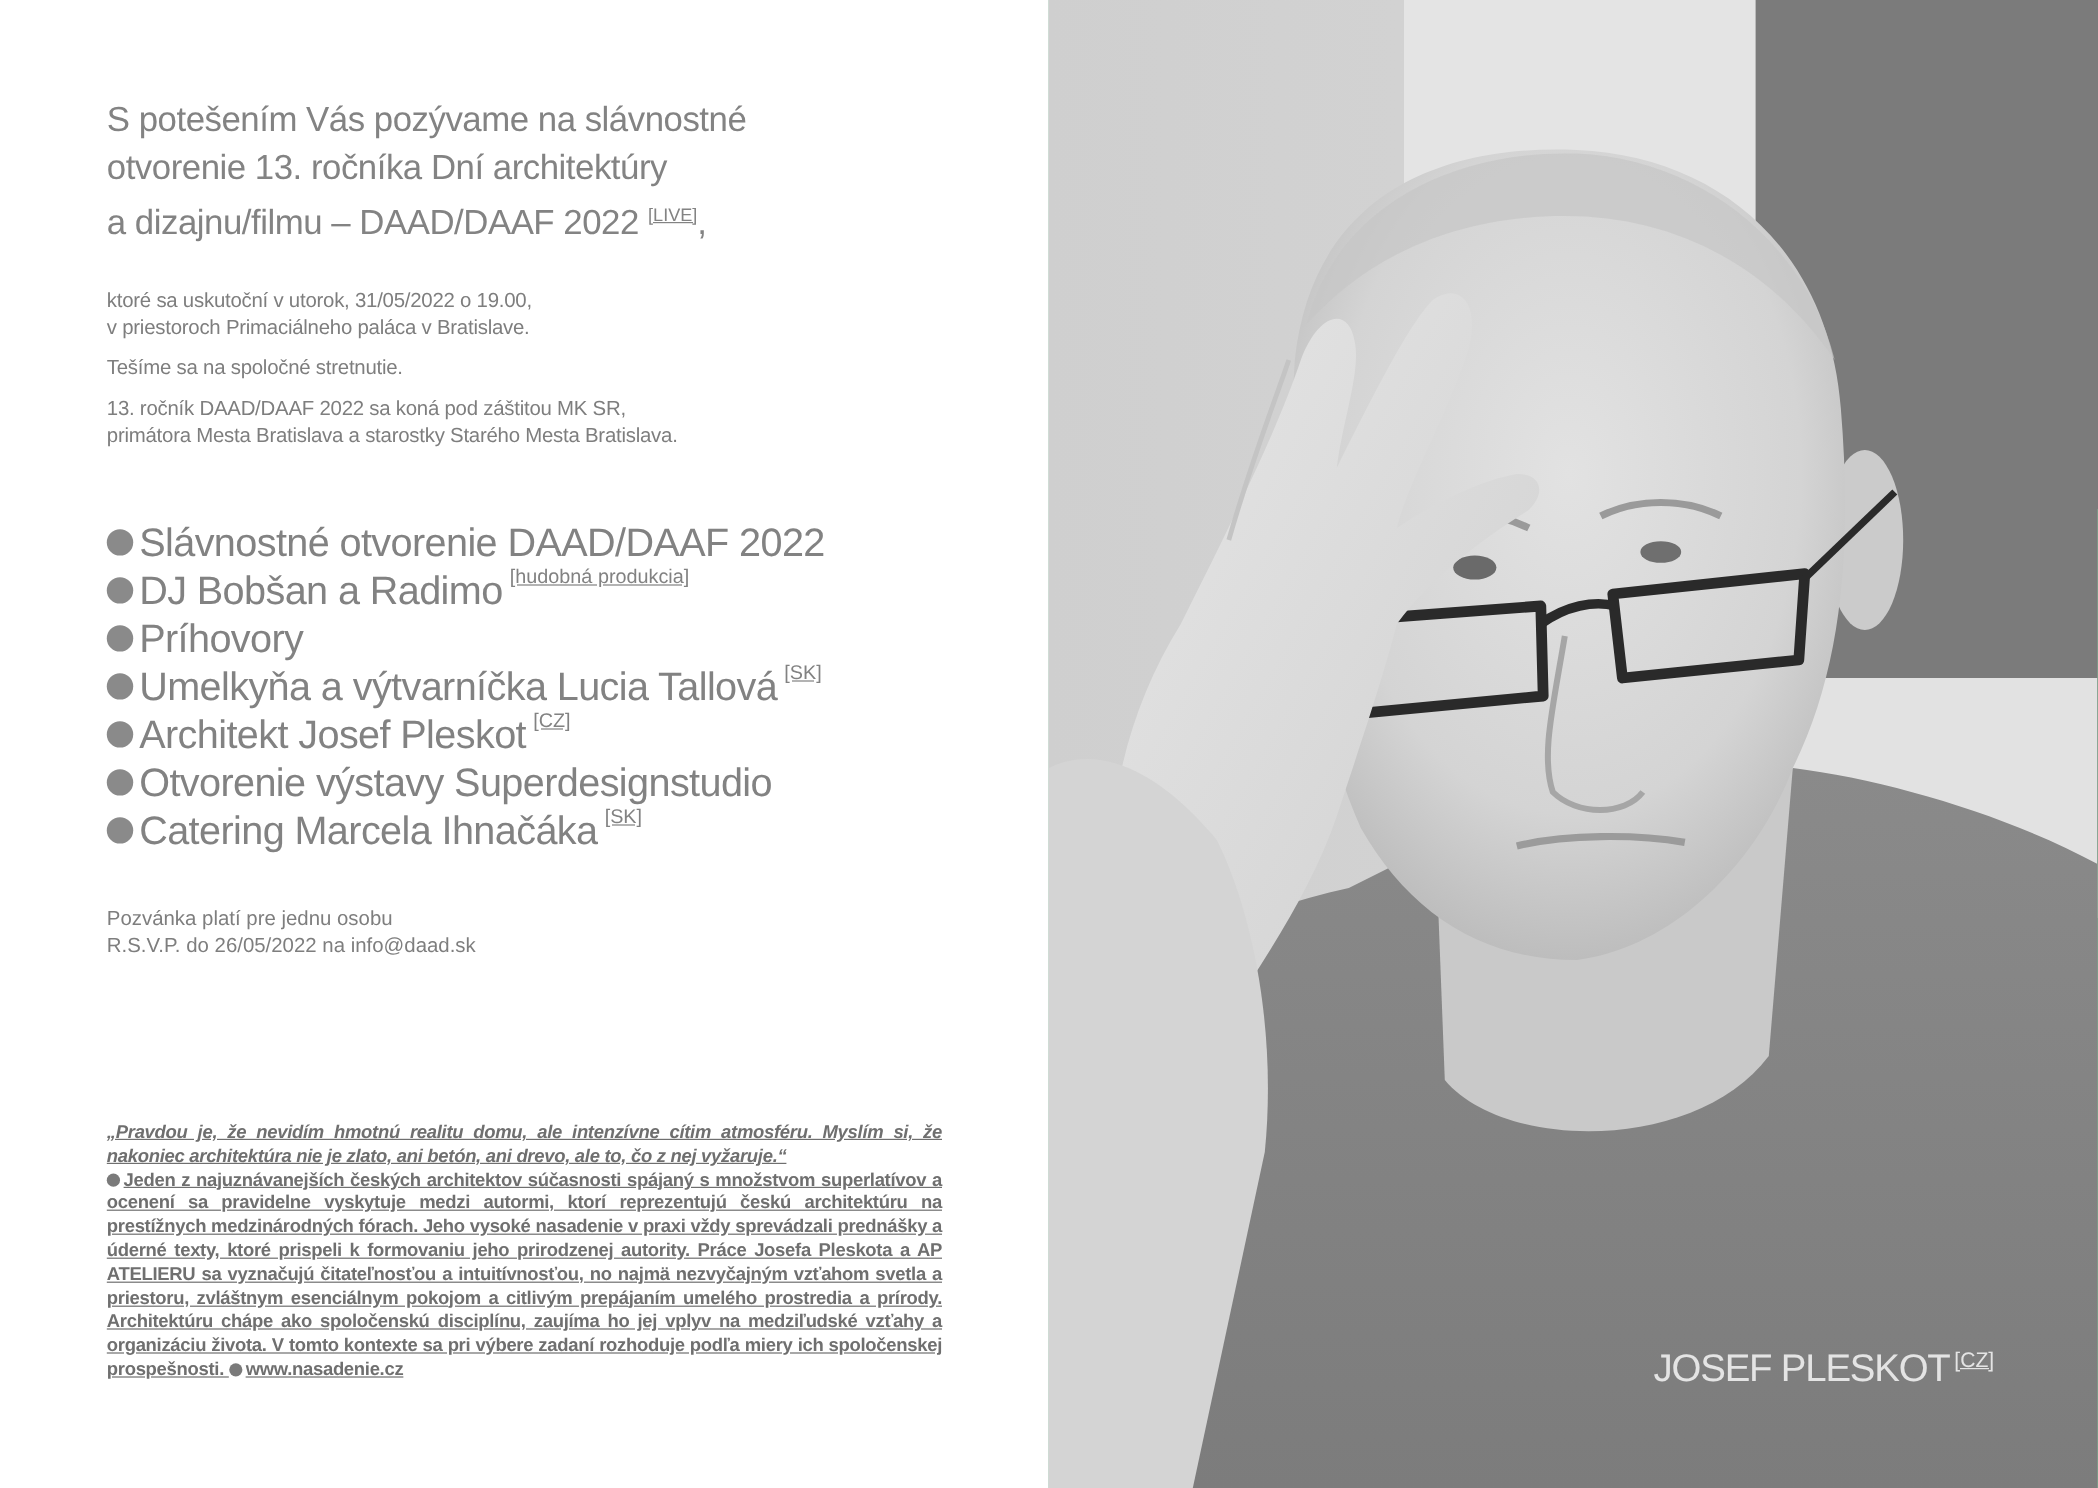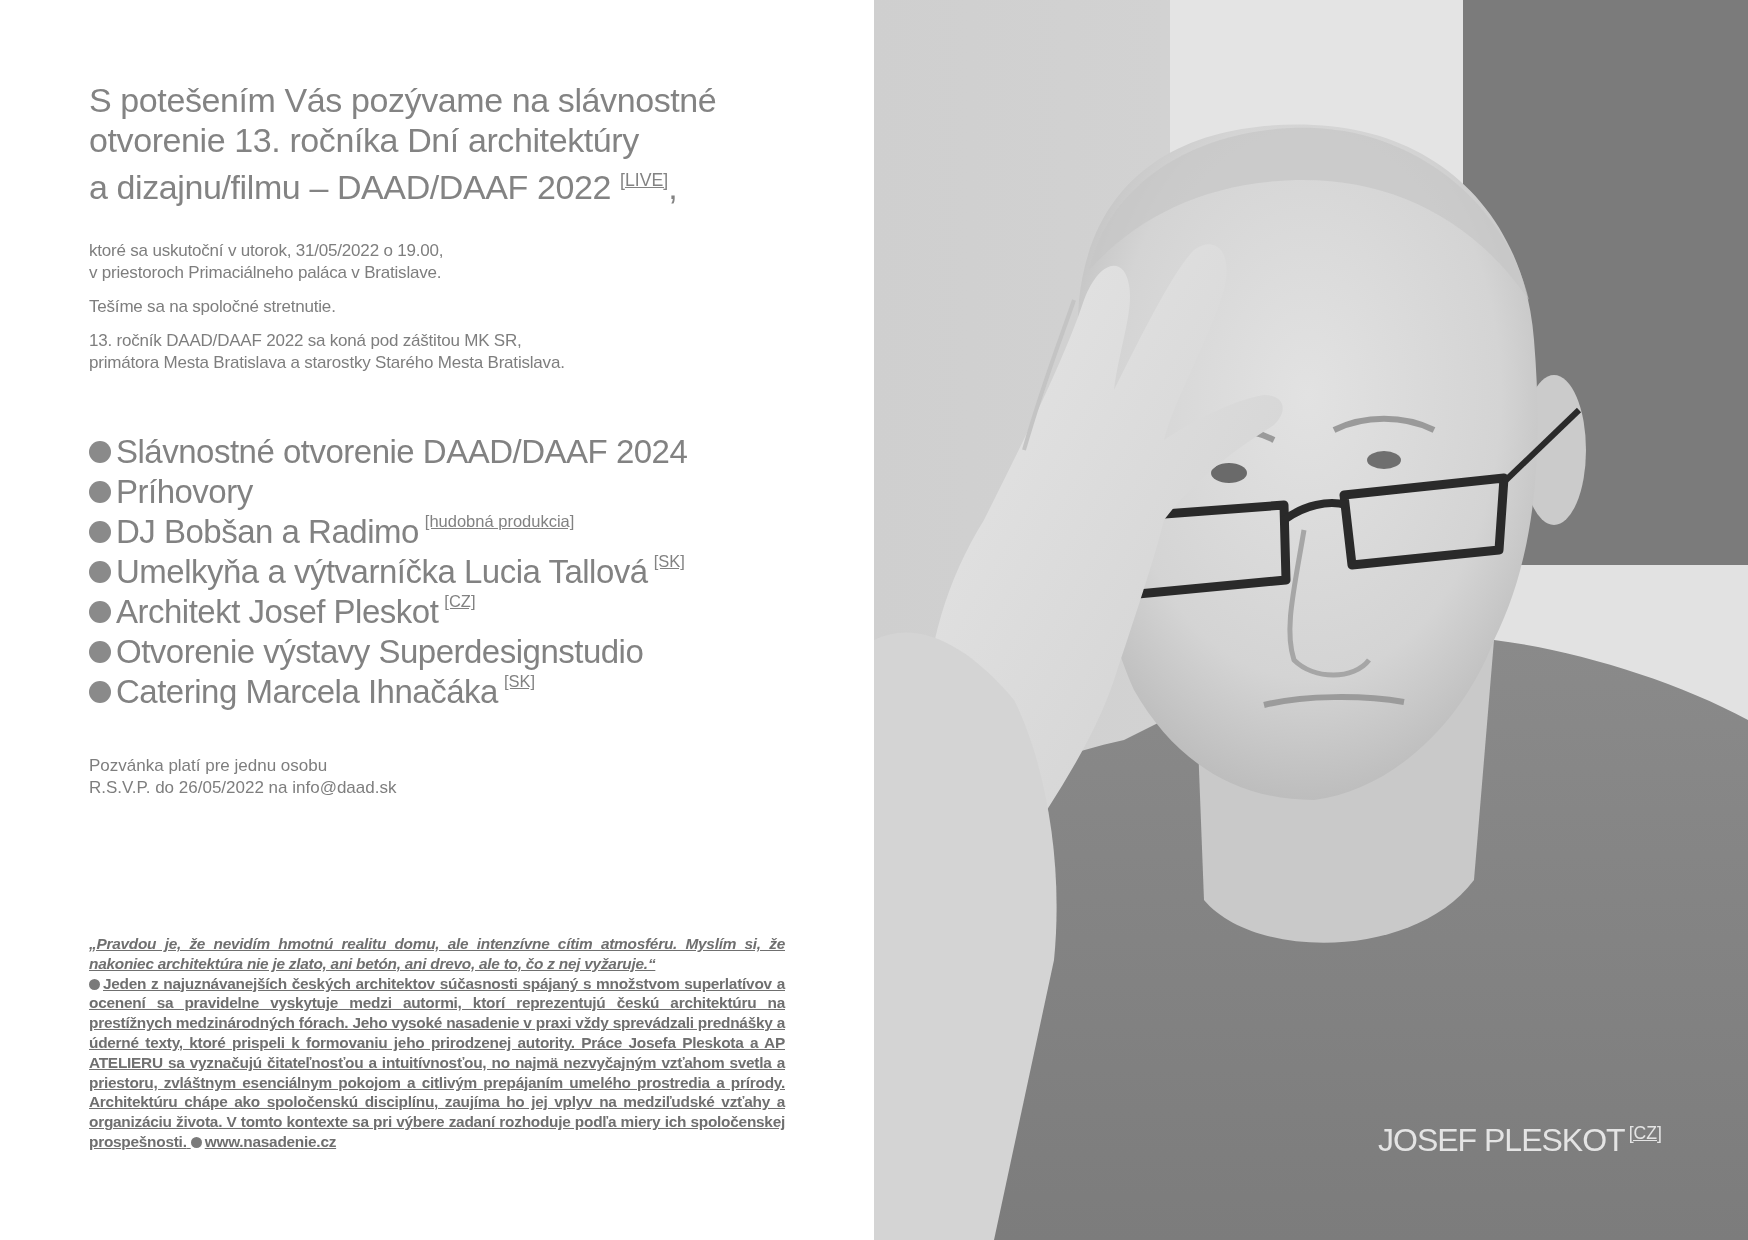--- a/index.html
+++ b/index.html
@@ -1,18 +1,18 @@
 <!DOCTYPE html>
 <html><head>
 <meta charset="utf-8">
 <style>
   html, body { margin: 0; padding: 0; }
   body { width: 1748px; height: 1240px; position: relative; overflow: hidden; background: #ffffff; font-family: "Liberation Sans", "DejaVu Sans", sans-serif; color: #808080; }
   .left { position: absolute; left: 0; top: 0; width: 874px; height: 1240px; background: #ffffff; }
-  .title { position: absolute; left: 89px; top: 80px; width: 720px; font-size: 34px; line-height: 40px; color: #838383; letter-spacing: -0.4px; }
+  .title { position: absolute; left: 89px; top: 80px; width: 720px; font-size: 29px; line-height: 40px; color: #838383; letter-spacing: -0.4px; }
   .title .line { display: block; white-space: nowrap; }
   .sup { font-size: 0.52em; vertical-align: 0.75em; letter-spacing: 0; text-decoration: underline; }
   .info { position: absolute; left: 89px; top: 240px; width: 700px; font-size: 17px; line-height: 22px; color: #7e7e7e; letter-spacing: -0.2px; }
   .info p { margin: 0 0 12px 0; white-space: nowrap; }
   .program { position: absolute; left: 89px; top: 432px; width: 720px; margin: 0; padding: 0; list-style: none; }
   .program li { height: 40px; line-height: 40px; font-size: 33px; color: #828282; white-space: nowrap; letter-spacing: -0.5px; display: flex; align-items: center; }
   .program .dot { width: 22px; height: 22px; border-radius: 50%; background: #8a8a8a; margin-right: 5px; flex: 0 0 22px; }
   .program .sup { font-size: 0.5em; vertical-align: 0; position: relative; top: -0.65em; margin-left: 6px; }
   .rsvp { position: absolute; left: 89px; top: 755px; font-size: 17px; line-height: 22px; color: #7e7e7e; }
   .rsvp div { white-space: nowrap; }
@@ -45,30 +45,30 @@
     <p>Tešíme sa na spoločné stretnutie.</p>
     <p>
       <span>13. ročník DAAD/DAAF 2022 sa koná pod záštitou MK SR,</span><br>
       <span>primátora Mesta Bratislava a starostky Starého Mesta Bratislava.</span>
     </p>
   </div>
 
   <ul class="program">
     <li>
         <span class="dot"></span>
-        <span>Slávnostné otvorenie DAAD/DAAF 2024</span>
-      </li>
-    <li>
-        <span class="dot"></span>
-        <span>Príhovory</span>
+        <span>Slávnostné otvorenie DAAD/DAAF 2022</span>
       </li>
     <li>
         <span class="dot"></span>
         <span>DJ Bobšan a Radimo</span>
         <span class="sup">[hudobná produkcia]</span>
+      </li>
+    <li>
+        <span class="dot"></span>
+        <span>Príhovory</span>
       </li>
     <li>
         <span class="dot"></span>
         <span>Umelkyňa a výtvarníčka Lucia Tallová</span>
         <span class="sup">[SK]</span>
       </li>
     <li>
         <span class="dot"></span>
         <span>Architekt Josef Pleskot</span>
         <span class="sup">[CZ]</span>

